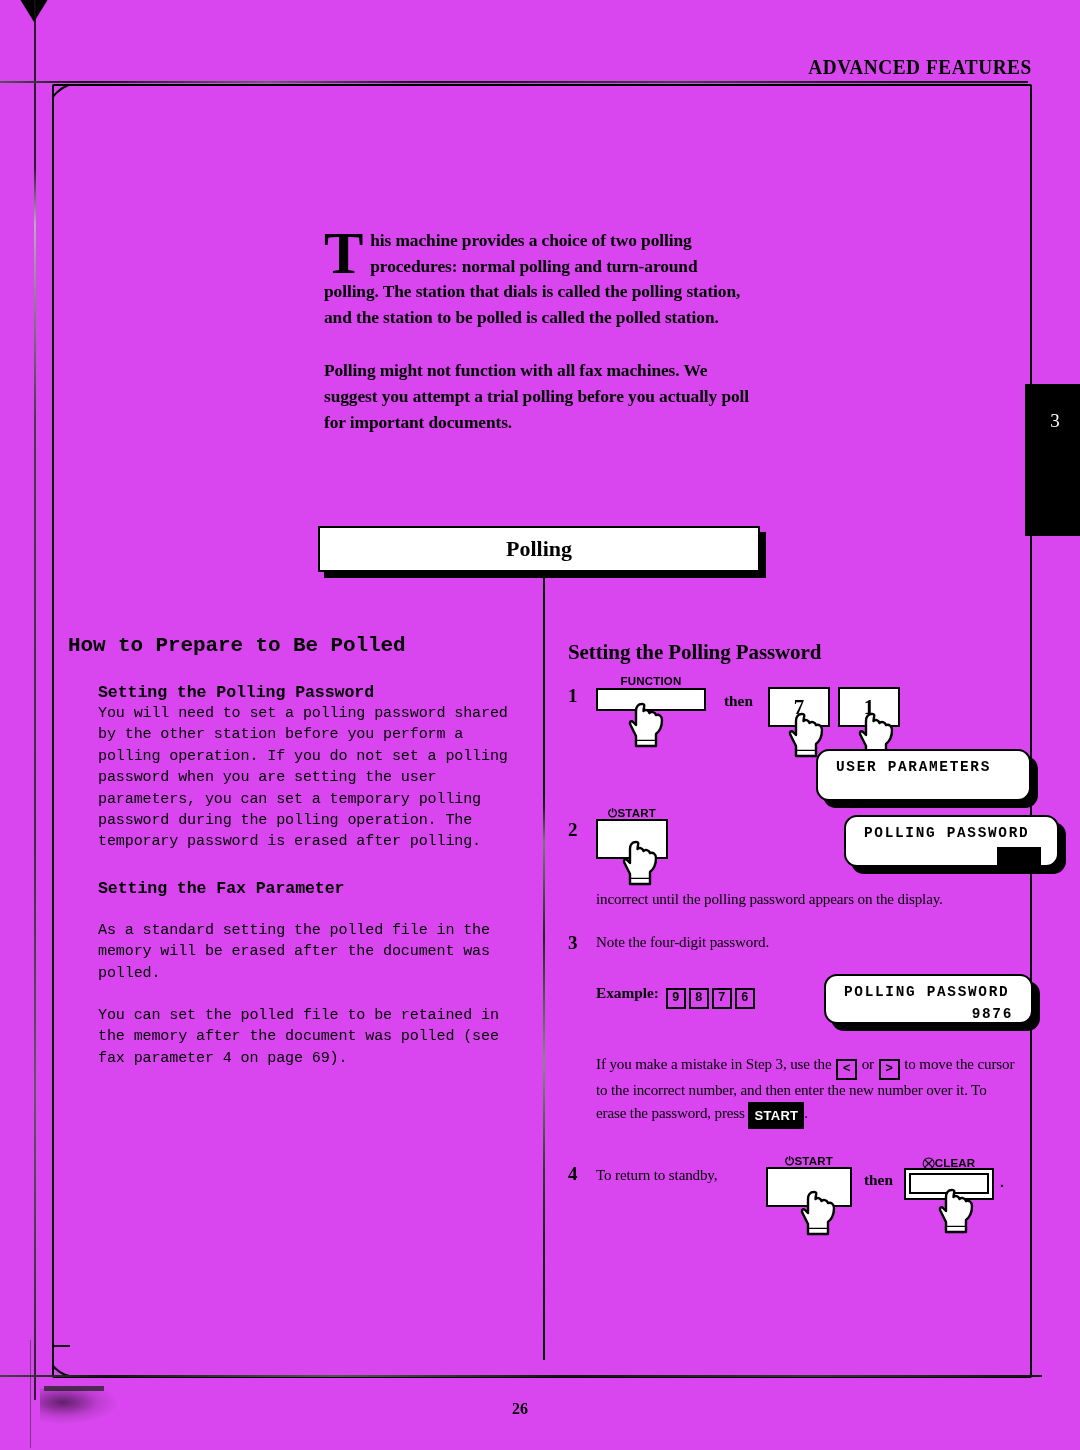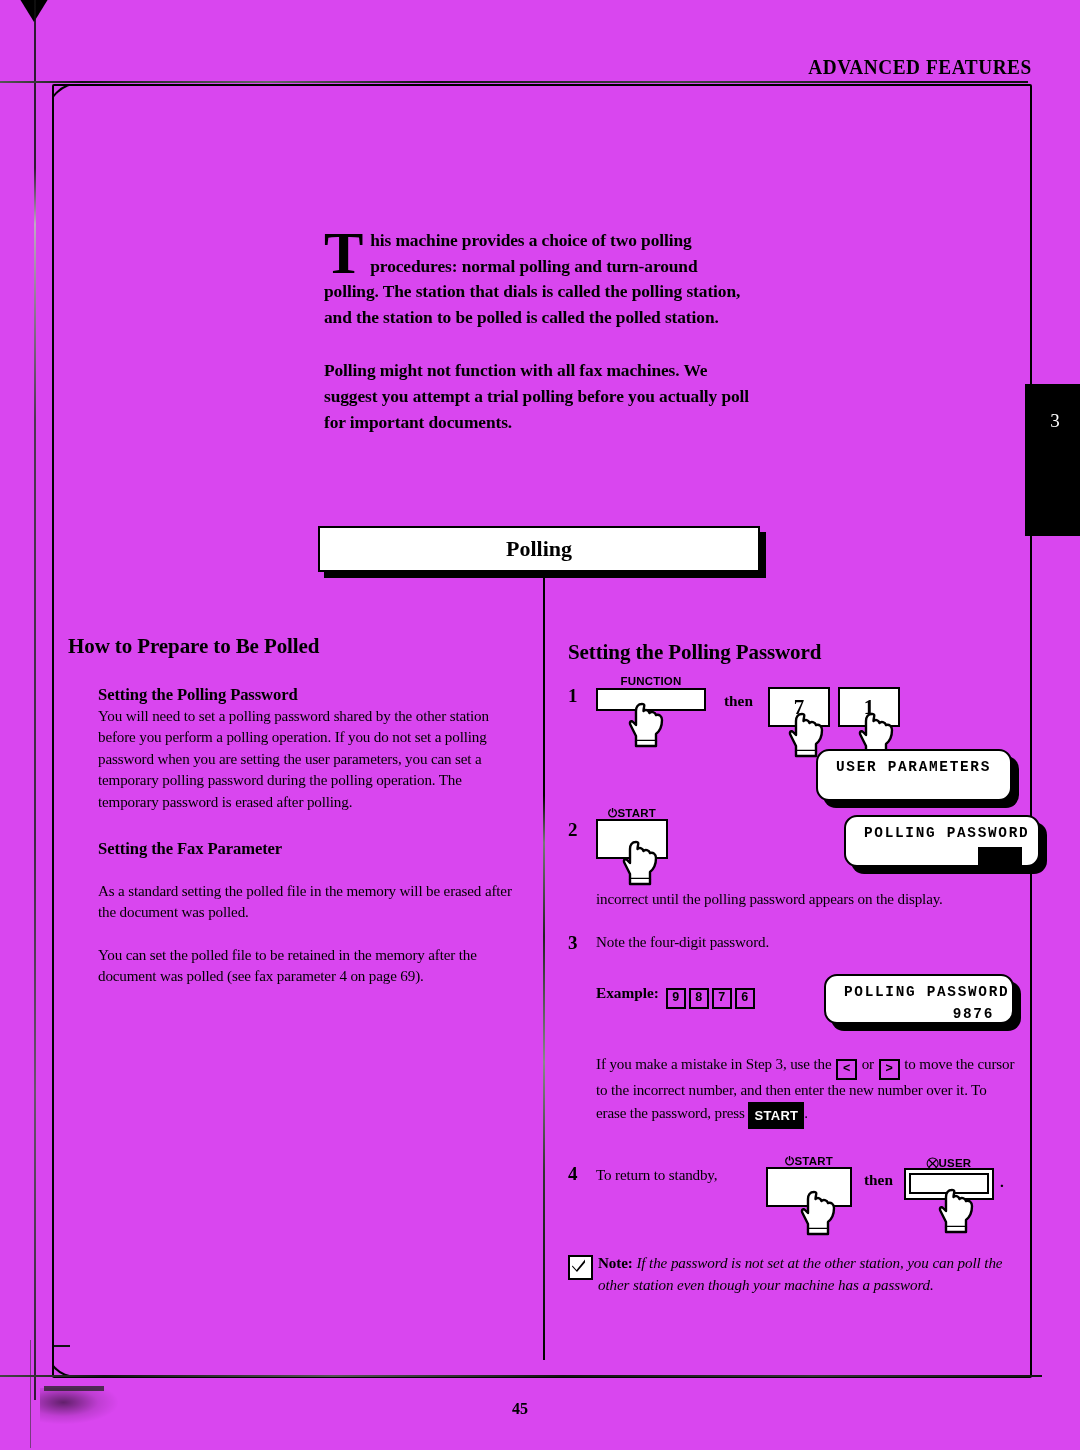--- a/index.html
+++ b/index.html
@@ -58,21 +58,21 @@
   .pollbox-wrap{position:absolute;left:318px;top:526px;width:448px;height:50px;}
   .pollbox-shadow{position:absolute;left:6px;top:6px;width:442px;height:46px;background:#000;}
   .pollbox{position:absolute;left:0;top:0;width:438px;height:42px;border:2.4px solid #000;background:#fff;}
   .pollbox span{display:block;text-align:center;line-height:42px;font-weight:bold;font-size:22px;}
 
   
   .divider{position:absolute;left:543px;top:576px;width:1.6px;height:784px;
     background:linear-gradient(to bottom,#000 0%,#000 28%,#777 34%,#222 46%,#888 62%,#333 76%,#000 100%);}
 
   
-  .col-l{position:absolute;left:68px;top:634px;width:450px;}
+  .col-l{position:absolute;left:68px;top:634px;width:450px;font-family:Liberation Mono, monospace;}
   .h1{font-weight:bold;font-size:21px;letter-spacing:-.1px;margin:0;}
   .col-l .body{margin-left:30px;}
   .h2{font-weight:bold;font-size:16.6px;margin:0 0 1px 0;letter-spacing:-.1px;}
   .tx{margin:0;font-size:15.1px;line-height:21.4px;letter-spacing:-.15px;}
   .gap-lg{height:26px;}
   .gap-md{height:21px;}
   .gap-sec{height:26px;}
 
   
   .col-r{position:absolute;left:568px;top:640px;width:452px;}
@@ -91,21 +91,21 @@
   .key.wide .btn{left:0;top:13px;width:100%;height:23px;}
   .key.sq .btn{left:0;top:12px;width:100%;height:40px;}
   .key.sq .lbl{position:absolute;left:0;top:12px;width:100%;height:40px;line-height:40px;
     text-align:center;font-weight:bold;font-size:21px;font-family:"Liberation Serif",serif;}
   .key .stopframe{position:absolute;left:0;top:11px;width:100%;height:32px;border:2.6px solid #000;background:#fff;box-sizing:border-box;}
   .key .stopinner{position:absolute;left:5px;top:16px;width:calc(100% - 10px);height:21px;border:2.4px solid #000;background:#fff;box-sizing:border-box;}
   .hand{position:absolute;width:40px;height:48px;}
   .then{position:absolute;font-weight:bold;font-size:15.3px;font-family:"Liberation Serif",serif;}
 
   
-  .lcd{position:absolute;}
+  .lcd{position:absolute;padding-left:19px;}
   .lcd .shadow{position:absolute;left:7px;top:7px;width:100%;height:100%;
     background:#000;border-radius:13px;}
   .lcd .face{position:absolute;left:0;top:0;width:100%;height:100%;
     border:2.6px solid #000;border-radius:13px;background:#fff;box-sizing:border-box;}
   .lcd .l1{position:absolute;left:20px;top:10px;font-family:"Liberation Mono",monospace;
     font-weight:bold;font-size:14.4px;letter-spacing:1.7px;}
   .lcd .l2{position:absolute;right:20px;top:32px;font-family:"Liberation Mono",monospace;
     font-weight:bold;font-size:14.4px;letter-spacing:1.7px;}
   .lcd .cursor{position:absolute;right:18px;top:32px;width:44px;height:18px;background:#000;}
 
@@ -300,38 +300,31 @@
           <div class="btn"></div>
           <svg class="hand" style="left:34px;top:34px;" viewBox="0 0 40 48">
             <path d="M14 3 C10 3 8 6 8 10 L8 24 L5 21 C3 19 1 21 2.5 24 L8 35 L8 40 L28 40 L28 33 C33 29 34 24 34 19 C34 15 31 13 28 14 C27 11 23 10 21.5 12 C20.5 9 17 8 15.5 10 L15.5 10 C15.5 6 18 3 14 3 Z" fill="#fff" stroke="#000" stroke-width="2.4" stroke-linejoin="round"></path>
             <path d="M8 40 L8 45 L28 45 L28 40" fill="#fff" stroke="#000" stroke-width="2.4" stroke-linejoin="round"></path>
           </svg>
         </div>
 
         <span class="then" style="left:268px;top:20px;">then</span>
 
         <div class="key" style="left:308px;top:6px;width:90px;">
-          <span class="cap"><span>⛒</span><span>USER</span></span>
+          <span class="cap"><span>⛒</span><span>CLEAR</span></span>
           <div class="stopframe"></div>
           <div class="stopinner"></div>
           <svg class="hand" style="left:34px;top:30px;" viewBox="0 0 40 48">
             <path d="M14 3 C10 3 8 6 8 10 L8 24 L5 21 C3 19 1 21 2.5 24 L8 35 L8 40 L28 40 L28 33 C33 29 34 24 34 19 C34 15 31 13 28 14 C27 11 23 10 21.5 12 C20.5 9 17 8 15.5 10 L15.5 10 C15.5 6 18 3 14 3 Z" fill="#fff" stroke="#000" stroke-width="2.4" stroke-linejoin="round"></path>
             <path d="M8 40 L8 45 L28 45 L28 40" fill="#fff" stroke="#000" stroke-width="2.4" stroke-linejoin="round"></path>
           </svg>
         </div>
         <span class="then" style="left:404px;top:22px;">.</span>
       </div>
     </div>
 
-    <div class="note" style="margin-top:14px;">
-      <div class="notebox"></div>
-      <svg style="position:absolute;left:2px;top:3px;width:18px;height:19px;" viewBox="0 0 18 19">
-        <path d="M2.5 9.5 L6.5 14 L15 3.5 L15 6.5 L7 16 L2 10.5 Z" fill="#000"></path>
-      </svg>
-      <p class="notetx"><b>Note:</b> <span>If the password is not set at the other station, you can poll the other station even though your machine has a password.</span></p>
-    </div>
 
   </div>
 
   <div class="footrule"></div>
-  <div class="pagenum">45</div>
+  <div class="pagenum">26</div>
 
 </div>
 
 </body></html>

